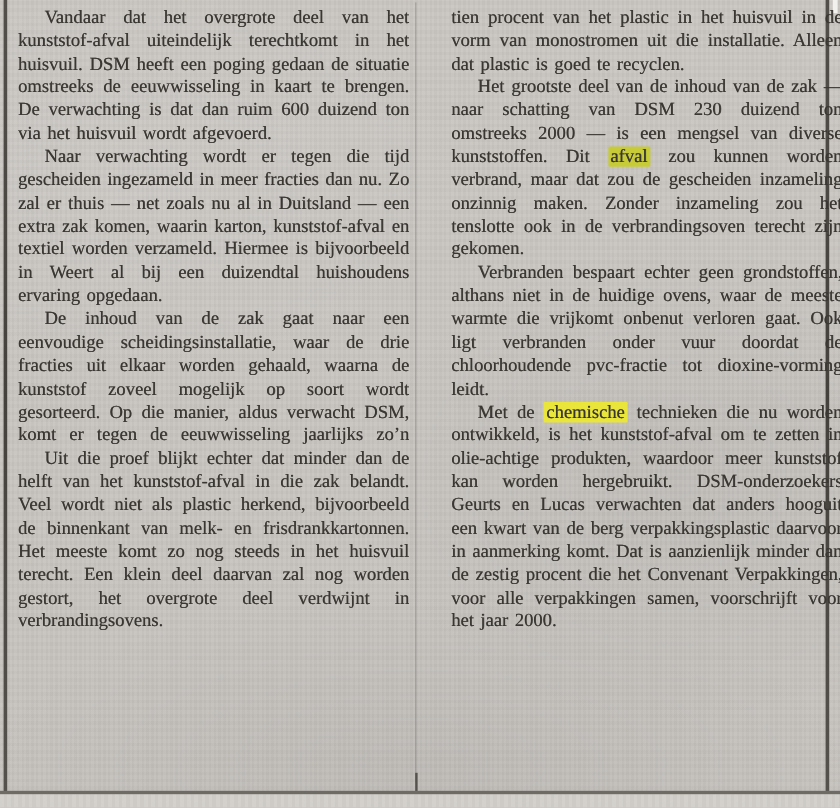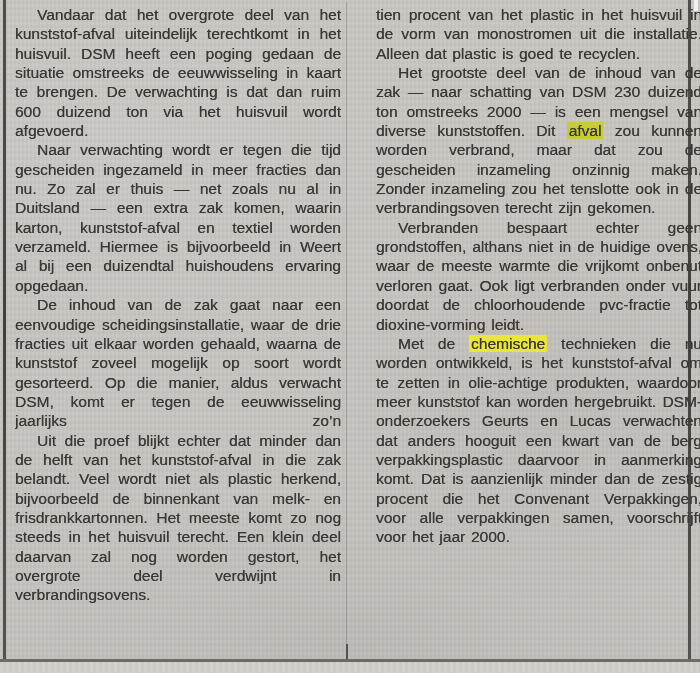--- a/index.html
+++ b/index.html
@@ -14,21 +14,21 @@
     position: relative;
     width: 700px;
     height: 673px;
     background:
       radial-gradient(ellipse 420px 260px at 18% 22%, rgba(255,255,255,0.05), transparent 70%),
       radial-gradient(ellipse 380px 300px at 80% 60%, rgba(0,0,0,0.035), transparent 70%),
       radial-gradient(ellipse 500px 200px at 50% 95%, rgba(0,0,0,0.04), transparent 75%),
       repeating-linear-gradient(90deg, rgba(255,255,255,0.025) 0 2px, rgba(0,0,0,0.018) 2px 4px),
       repeating-linear-gradient(0deg, rgba(255,255,255,0.02) 0 3px, rgba(0,0,0,0.014) 3px 6px),
       linear-gradient(180deg, #cac7c3 0%, #c8c5c1 60%, #c6c3bf 100%);
-    font-family: Liberation Sans, sans-serif;
+    font-family: Liberation Serif, serif;
     color: #3a3733;
   }
   .col {
     position: absolute;
     top: 5px;
     width: 326px;
     height: 656px;
     overflow: hidden;
     text-align: justify;
     font-size: 15.5px;

